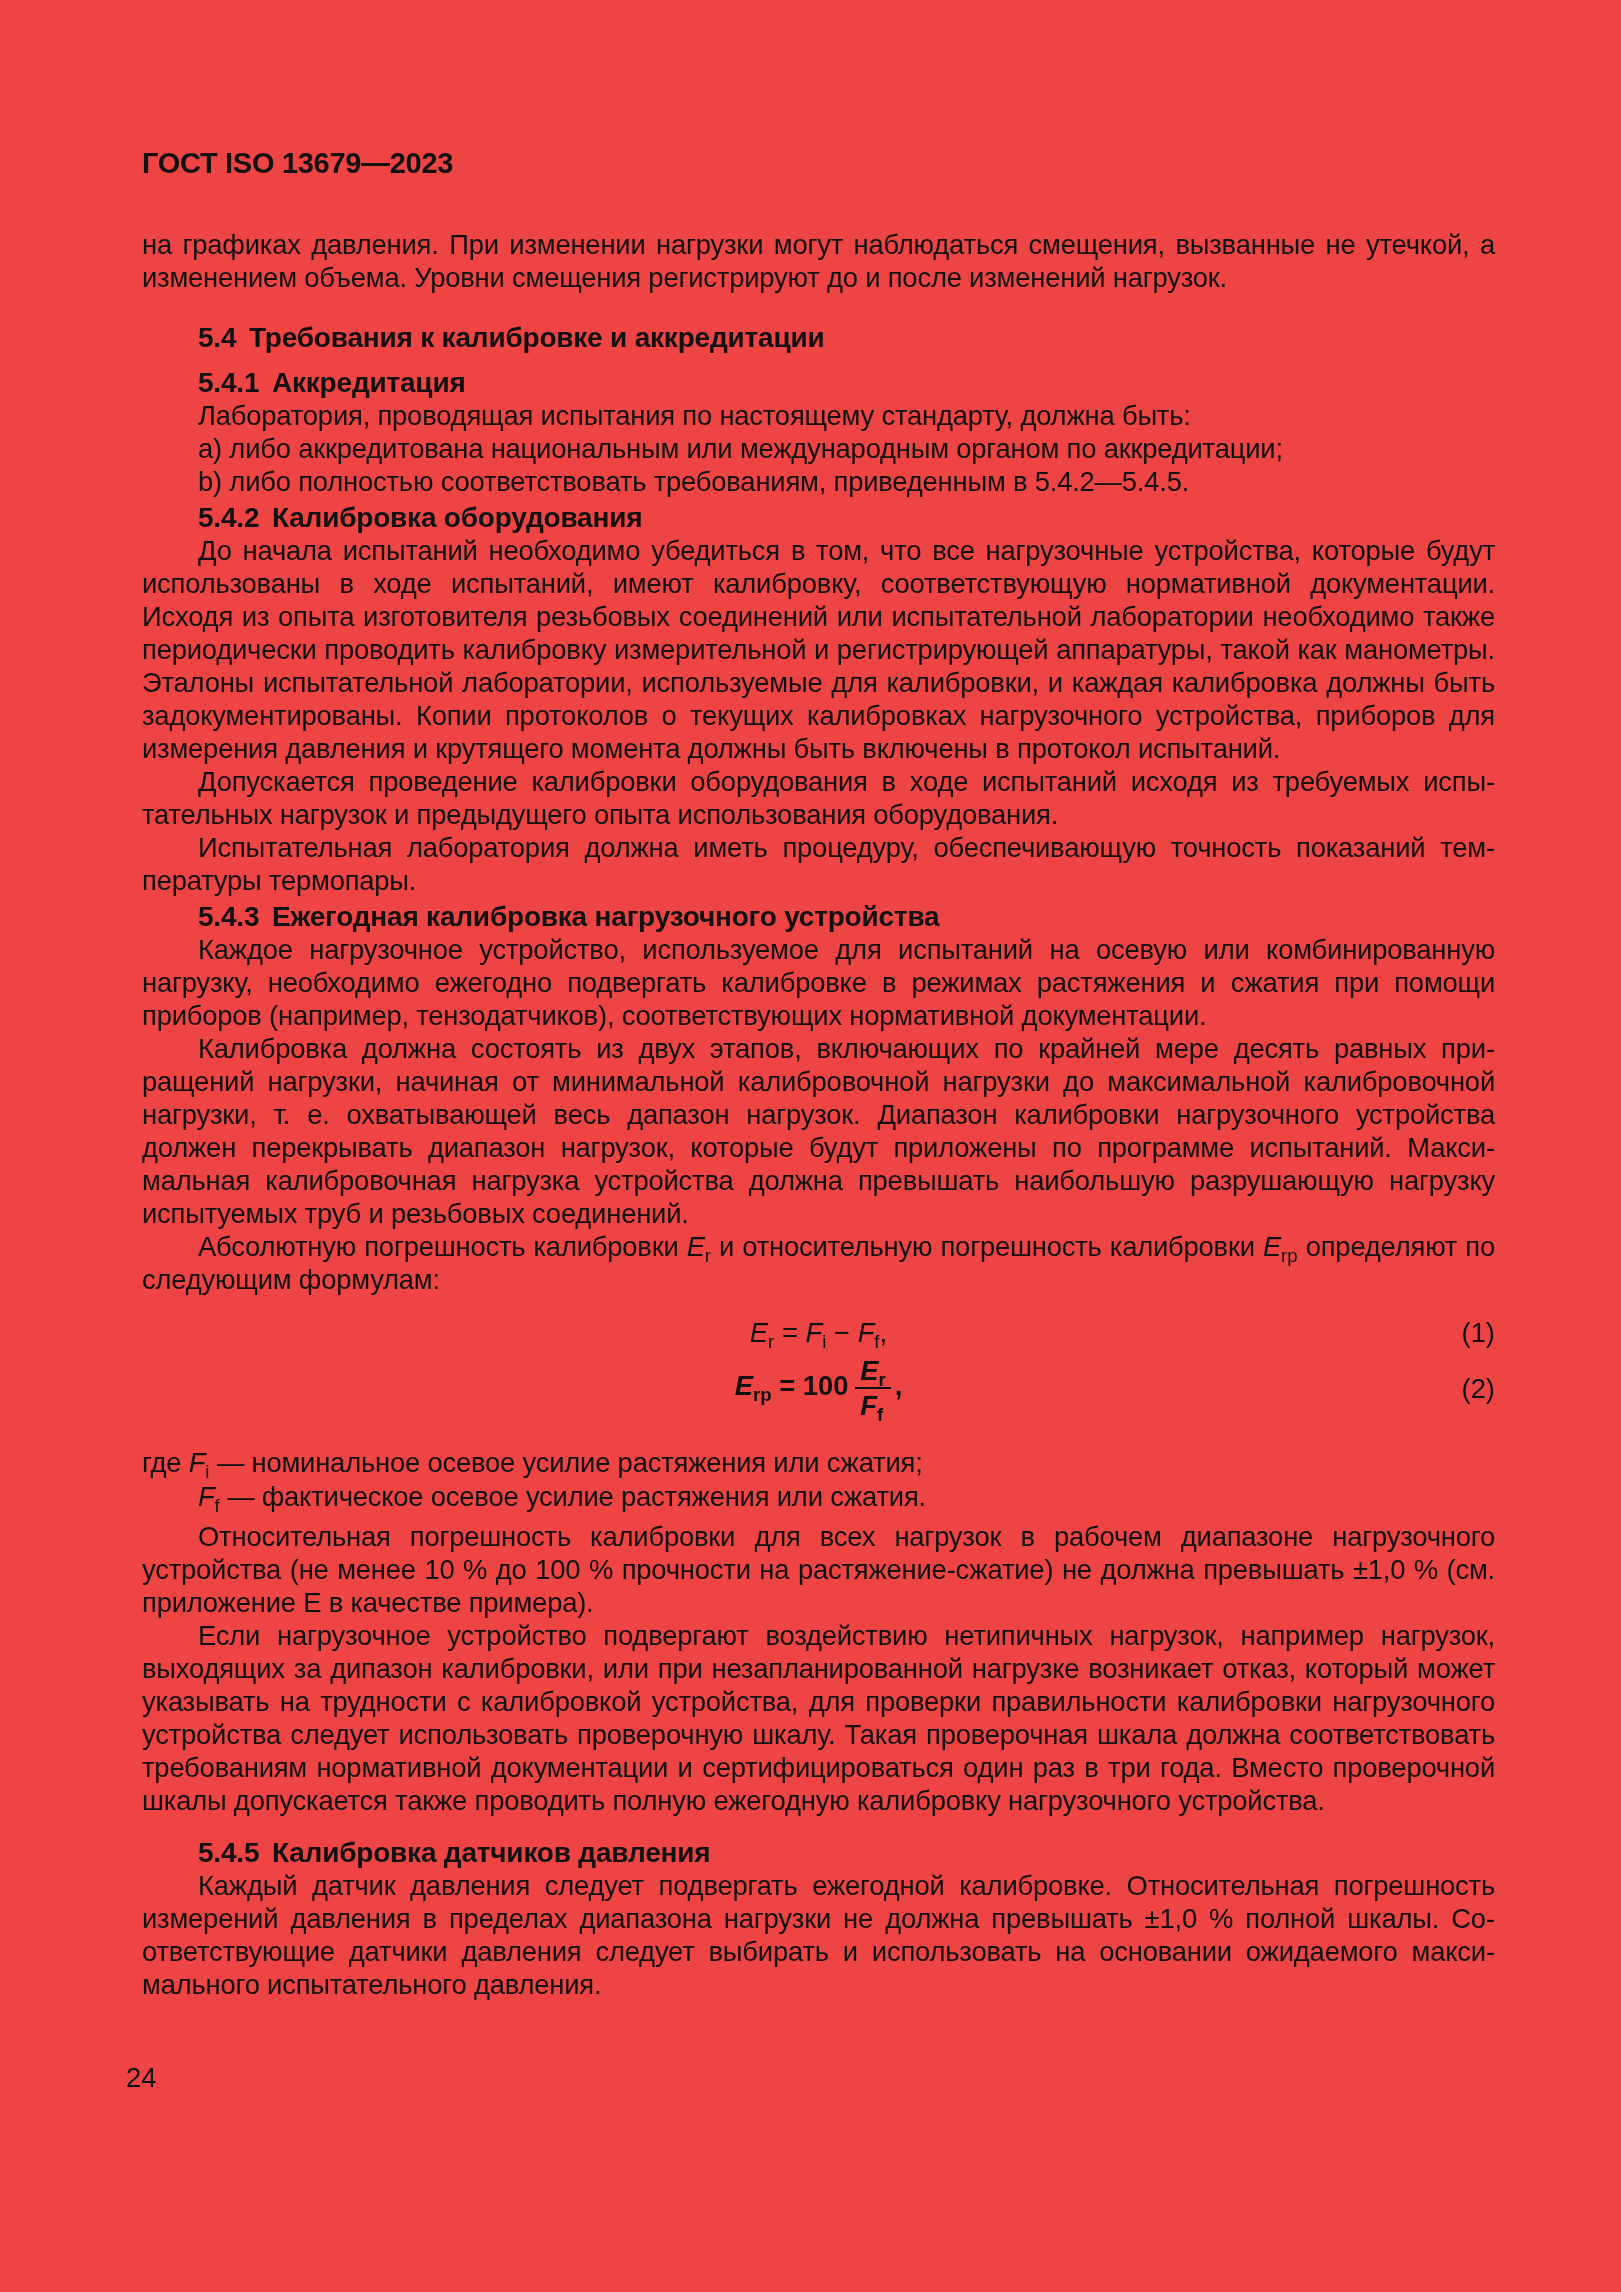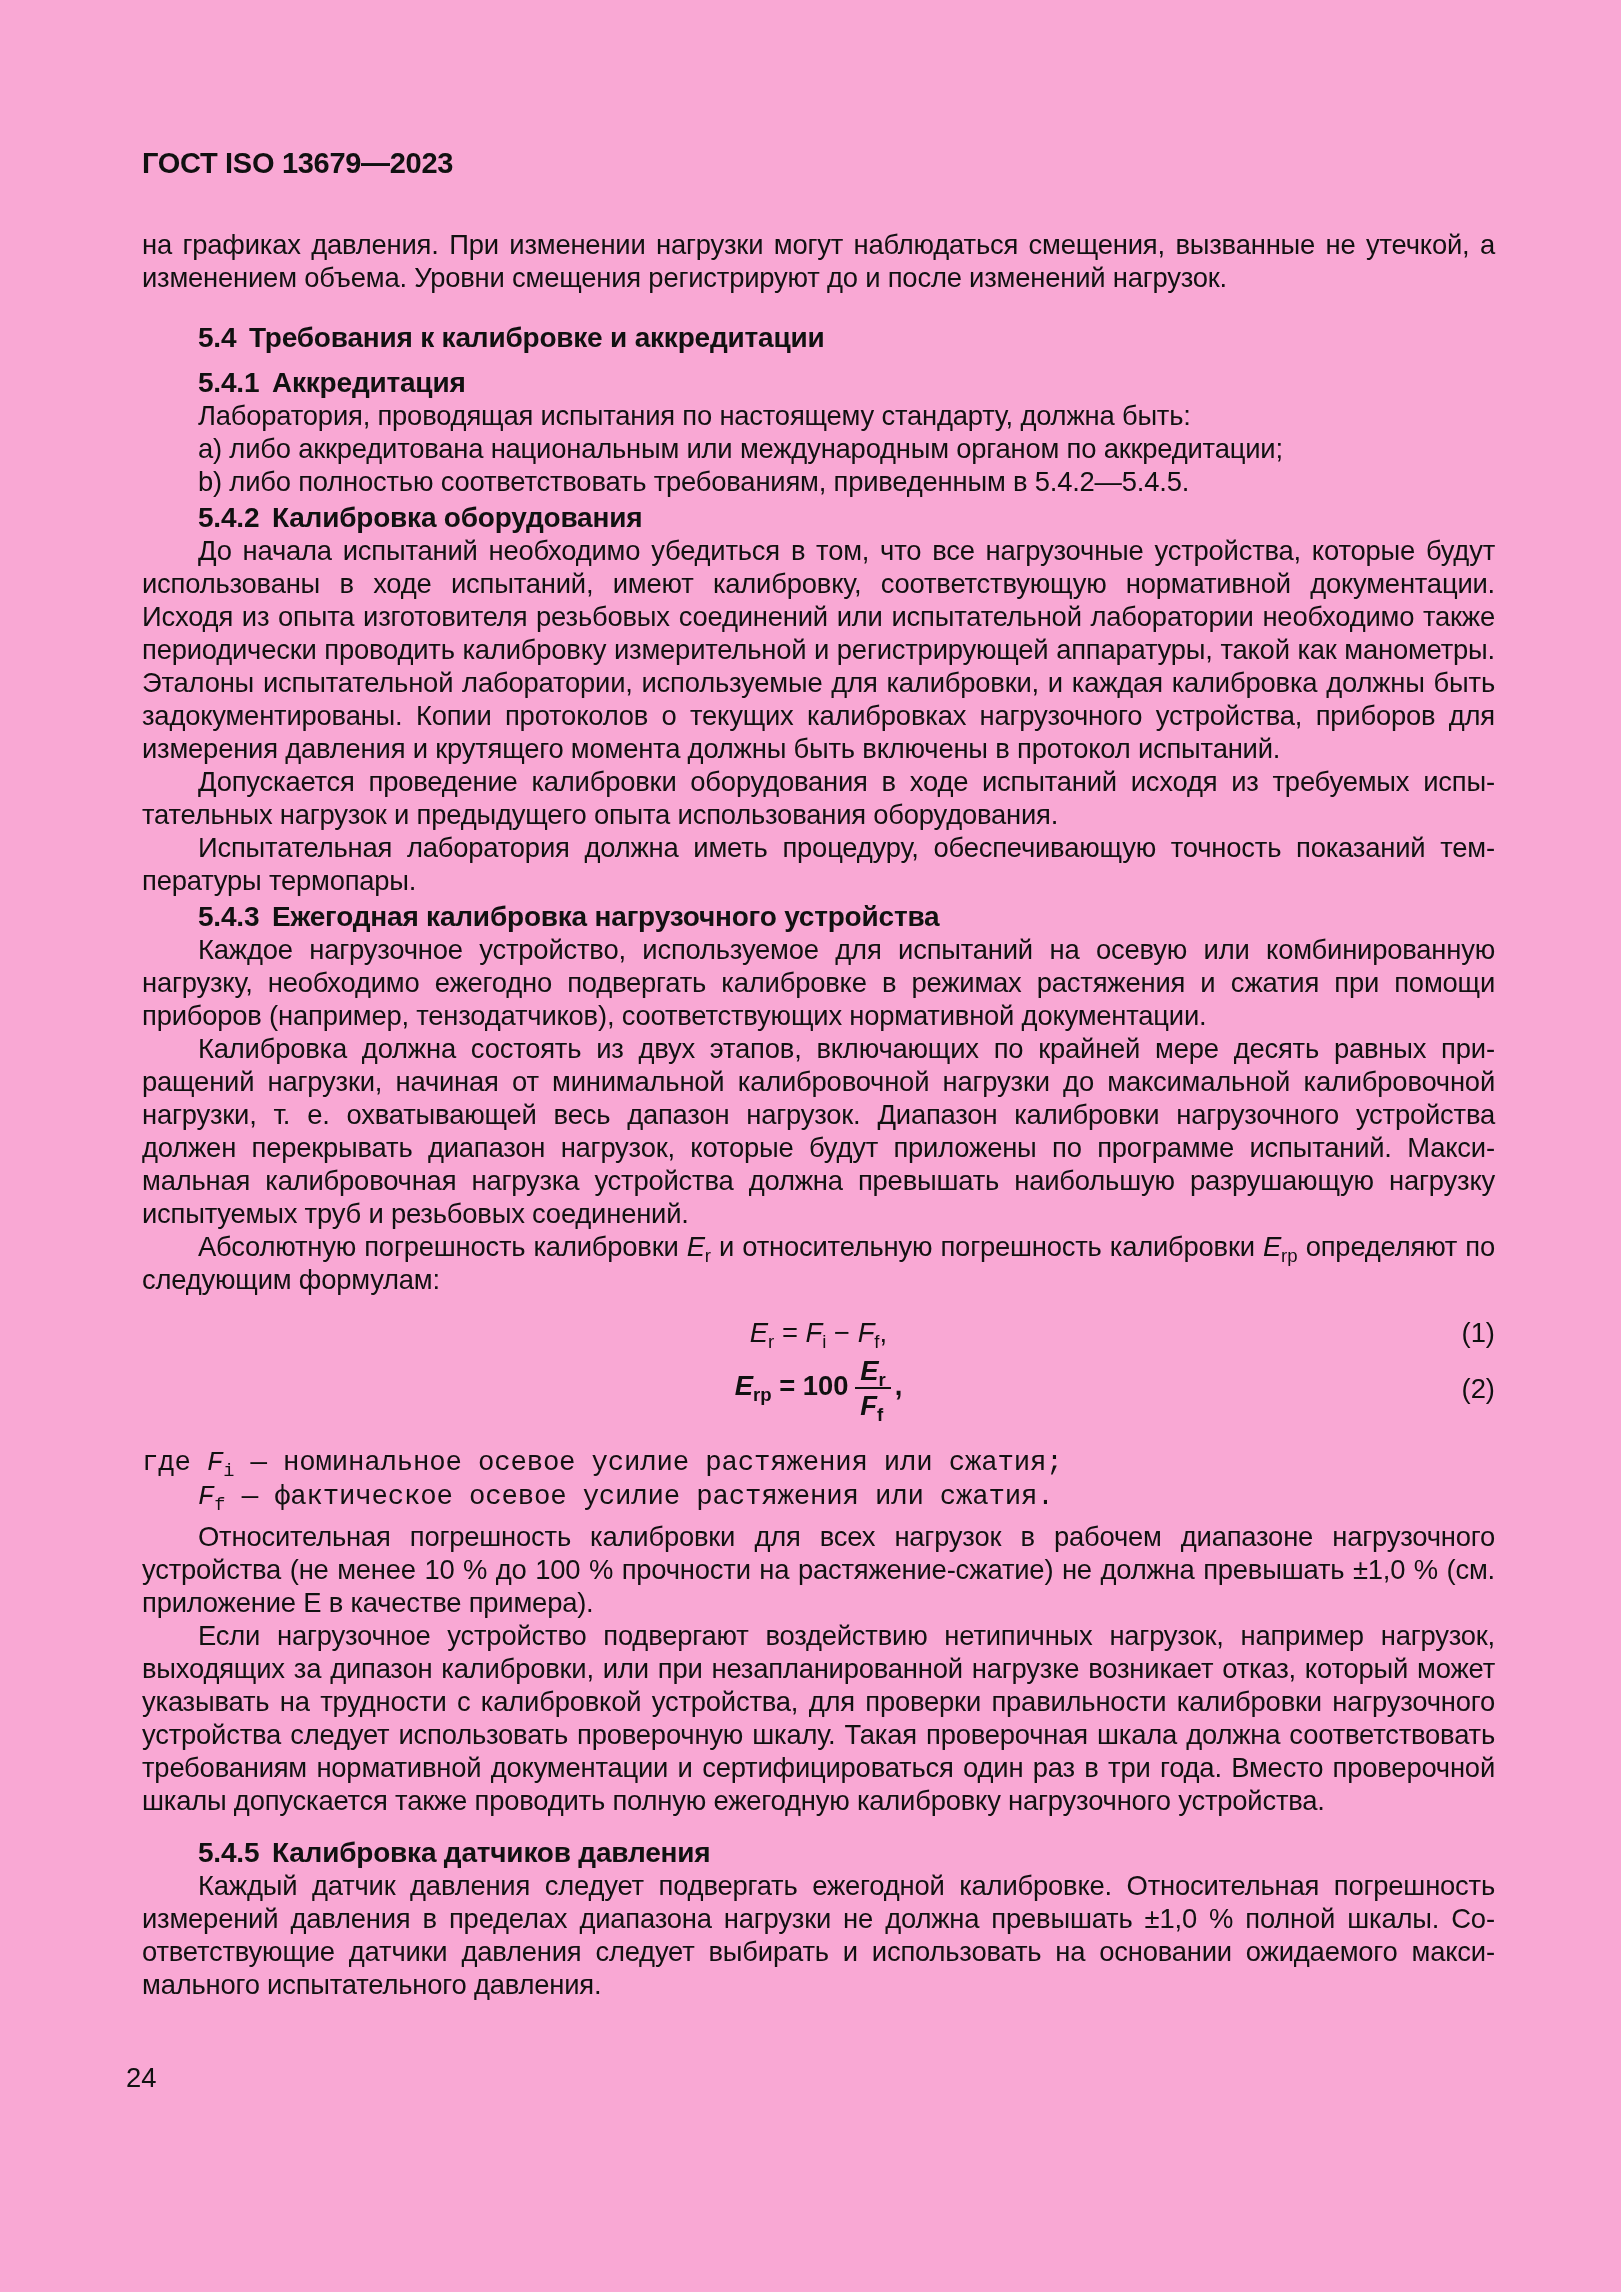--- a/index.html
+++ b/index.html
@@ -1,20 +1,20 @@
 <!DOCTYPE html>
 <html lang="ru"><head>
 <meta charset="utf-8">
 <style>
   html,body{margin:0;padding:0;background:#e8e8e8;}
   .page{
     position:relative;
     width:1621px;height:2293px;
     margin:0 auto;
-    background:#f9a8d4;
+    background:#ef4444;
     box-sizing:border-box;
     padding:147px 126px 0 142px;
     font-family:"Liberation Sans","DejaVu Sans",sans-serif;
     color:#111;
     overflow:hidden;
   }
   .running-header{
     font-size:29px;font-weight:700;letter-spacing:-0.3px;line-height:33px;
   }
   .body{
@@ -44,21 +44,21 @@
     position:absolute;right:0;top:50%;transform:translateY(-50%);
     font-weight:400;font-size:27.4px;
   }
   .frac{
     display:inline-block;vertical-align:middle;text-align:left;
     margin:0 3.9px 0 6.9px;line-height:31px;
   }
   .frac .fr-num{display:block;border-bottom:2.9px solid #111;padding:0 4.9px 1px;}
   .frac .fr-den{display:block;padding:1px 4.9px 0;}
   .where{margin-top:25.5px;}
-  .where-line{font-size:27.4px;line-height:34px;letter-spacing:-0.2px;font-family:Liberation Mono, monospace;}
+  .where-line{font-size:27.4px;line-height:34px;letter-spacing:-0.2px;}
   .where-l2{padding-left:56px;}
   .p4{margin-top:5.9px;}
   .page-number{
     position:absolute;left:126px;top:2061px;
     font-size:27.4px;line-height:33px;
   }
 </style>
 </head>
 <body>
 

